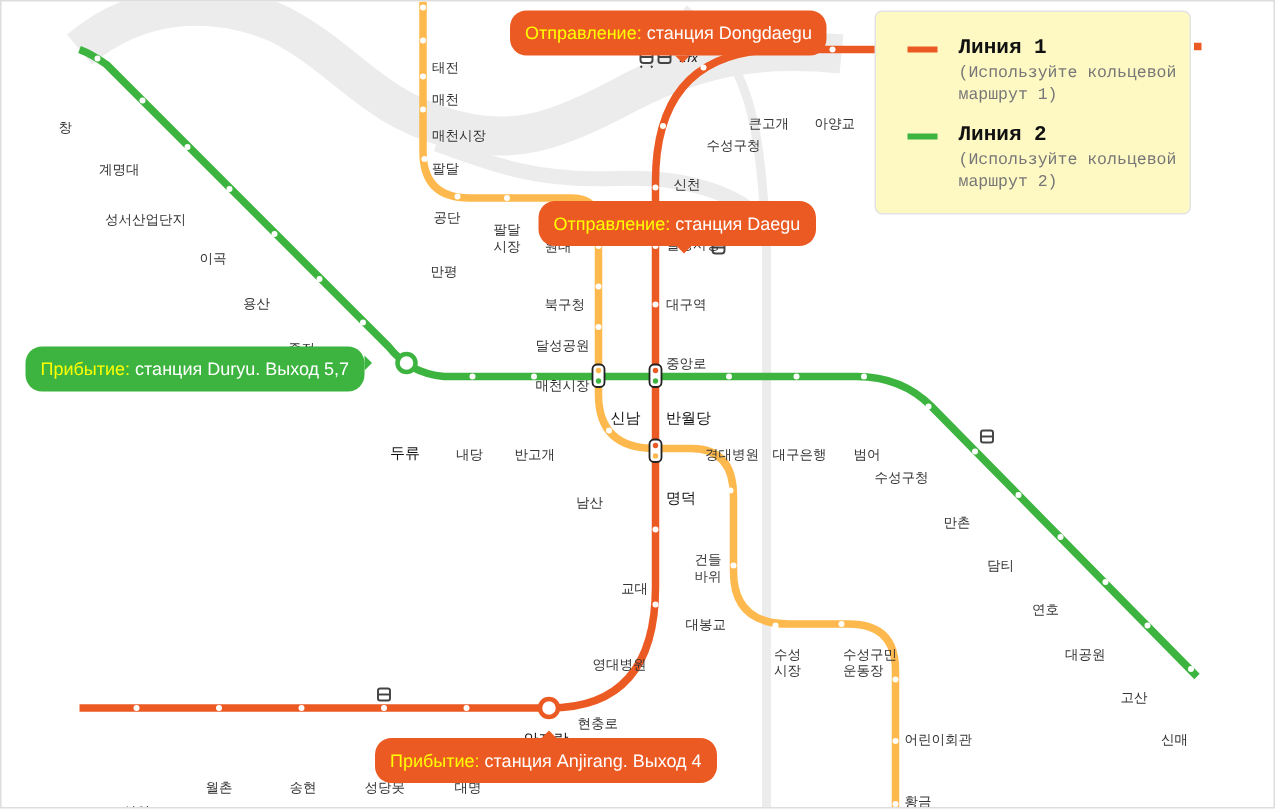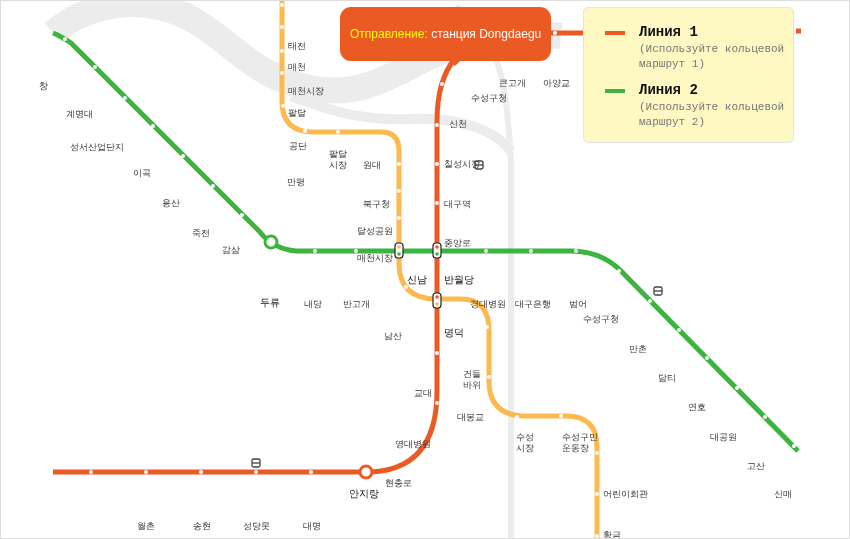--- a/index.html
+++ b/index.html
@@ -1,21 +1,21 @@
 <!DOCTYPE html>
 <html><head>
 <meta charset="utf-8">
 <style>
   html, body { margin: 0; padding: 0; background: #ffffff; }
   body { width: 850px; height: 539px; overflow: hidden; position: relative; font-family: "DejaVu Sans", sans-serif; }
   .frame { position: absolute; left: 0; top: 0; width: 848px; height: 537px; border: 1px solid #dddddd; background: #fff; overflow: hidden; }
   svg.map { position: absolute; left: 0; top: 0; }
   .st { position: absolute; font-size: 9px; color: #333; white-space: nowrap; line-height: 11px; margin-top: 40px; }
   .st.big { font-size: 10px; font-weight: normal; color: #111; }
-  .callout { position: absolute; height: 22px; line-height: 22px; border-radius: 11px; color: #fff; font-size: 12px; padding: 16px 10px; white-space: nowrap; font-family: "Liberation Sans", sans-serif; }
+  .callout { position: absolute; height: 22px; line-height: 22px; border-radius: 11px; color: #fff; font-size: 12px; padding: 4px 10px; white-space: nowrap; font-family: "Liberation Sans", sans-serif; }
   .callout .hl { color: #ffff00; }
   .callout.orange { background: #ec5a24; }
   .callout.green { background: #3db43f; }
   .callout .arrow { position: absolute; width: 0; height: 0; }
   .legend { position: absolute; left: 582px; top: 6px; width: 209px; height: 134px; background: #fef9c3; border: 1px solid #e3e3e3; border-radius: 5px; font-family: Liberation Mono, monospace; }
   .legend .item { position: absolute; left: 21px; }
   .legend .swatch { position: absolute; left: 0; top: 7px; width: 20px; height: 4px; }
   .legend .title { position: absolute; left: 34px; top: 0; font-size: 14px; font-weight: bold; color: #111; white-space: nowrap; }
   .legend .desc { position: absolute; left: 34px; top: 18px; font-size: 11px; color: #777; line-height: 15px; width: 160px; }
 </style>
@@ -196,20 +196,32 @@
   <div class="st" style="left:561px;top:391px;white-space:pre">수성구민
 운동장</div>
   <div class="st" style="left:602px;top:448px">어린이회관</div>
   <div class="st" style="left:602px;top:489px">황금</div>
   <div class="st" style="left:602px;top:531px">수성못</div>
 
   <div class="callout orange" style="left:339px;top:6px;">
     <span class="hl">Отправление:</span><span> станция Dongdaegu</span>
     <span class="arrow" style="left:110px;bottom:-5px;border-left:5px solid transparent;border-right:5px solid transparent;border-top:5px solid #ec5a24;"></span>
   </div>
+  <div class="callout orange" style="left:358px;top:133px;">
+    <span class="hl">Отправление:</span><span> станция Daegu</span>
+    <span class="arrow" style="left:92px;bottom:-5px;border-left:5px solid transparent;border-right:5px solid transparent;border-top:5px solid #ec5a24;"></span>
+  </div>
+  <div class="callout green" style="left:16px;top:230px;">
+    <span class="hl">Прибытие:</span><span> станция Duryu. Выход 5,7</span>
+    <span class="arrow" style="right:-5px;top:6px;border-top:5px solid transparent;border-bottom:5px solid transparent;border-left:5px solid #3db43f;"></span>
+  </div>
+  <div class="callout orange" style="left:249px;top:491px;">
+    <span class="hl">Прибытие:</span><span> станция Anjirang. Выход 4</span>
+    <span class="arrow" style="left:111px;top:-5px;border-left:5px solid transparent;border-right:5px solid transparent;border-bottom:5px solid #ec5a24;"></span>
+  </div>
 
   <div class="legend">
     <div class="item" style="top:16px">
       <span class="swatch" style="background:#ec5a24"></span>
       <span class="title">Линия 1</span>
       <span class="desc">(Используйте кольцевой маршрут 1)</span>
     </div>
     <div class="item" style="top:74px">
       <span class="swatch" style="background:#3db43f"></span>
       <span class="title">Линия 2</span>

